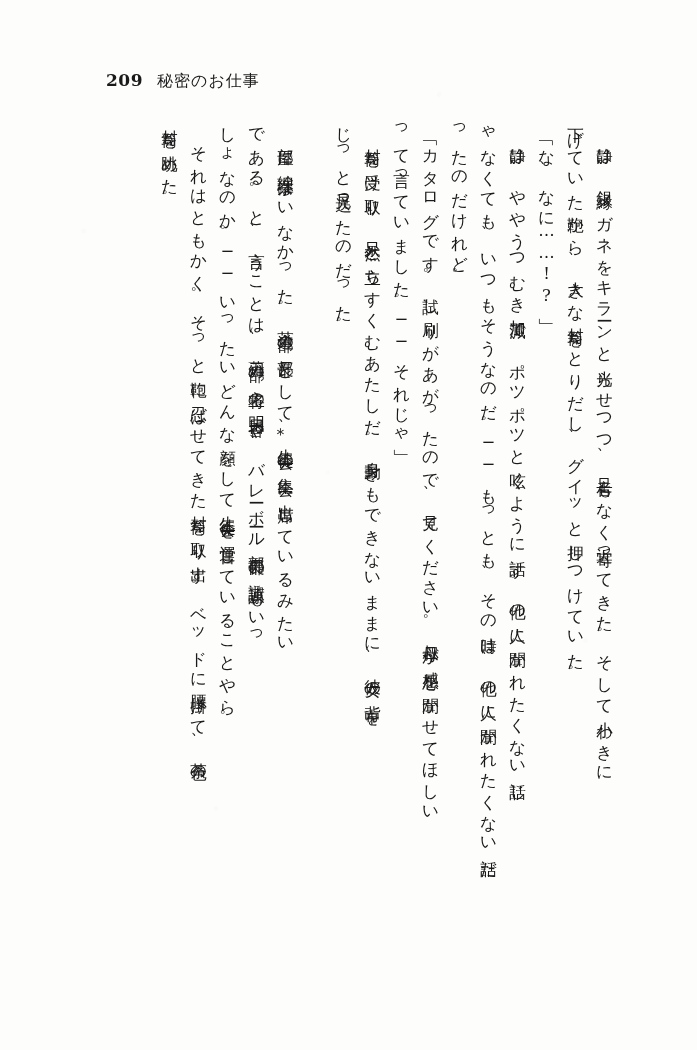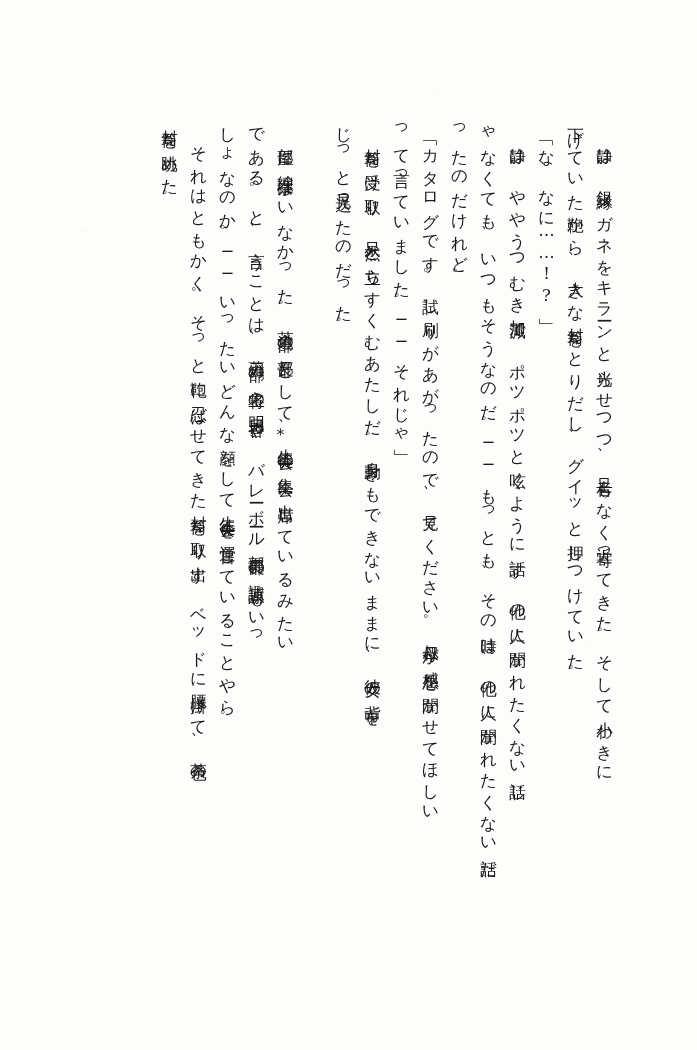--- a/index.html
+++ b/index.html
@@ -101,20 +101,24 @@
     padding-top: 300px;
     text-align: left;
   }
 </style>
 </head>
 <body>
 
 <div class="page">
   <div class="paper-texture"></div>
 
+  <div class="running-head">
+    <span class="page-number">209</span>
+    <span class="chapter-title">秘密のお仕事</span>
+  </div>
 
   <div class="body-block">
     <div class="tcol indent">静は、銀縁メガネをキラーンと光らせつつ、足音もなく近寄ってきた。そして小わきに</div>
     <div class="tcol">下げていた鞄から、大きな封筒をとりだし、グイッと押しつけていた。</div>
     <div class="tcol indent">「な、なに……!?」</div>
     <div class="tcol indent">静は、ややうつむき加減で、ポツポツと呟くように話す。他の人に聞かれたくない話じ</div>
     <div class="tcol">ゃなくても、いつもそうなのだ。──もっとも、その時は、他の人に聞かれたくない話だ</div>
     <div class="tcol">ったのだけれど。</div>
     <div class="tcol indent">「カタログです。試し刷りがあがったので、見てください。叔母が感想を聞かせてほしい</div>
     <div class="tcol">って言っていました。──それじゃ」</div>

